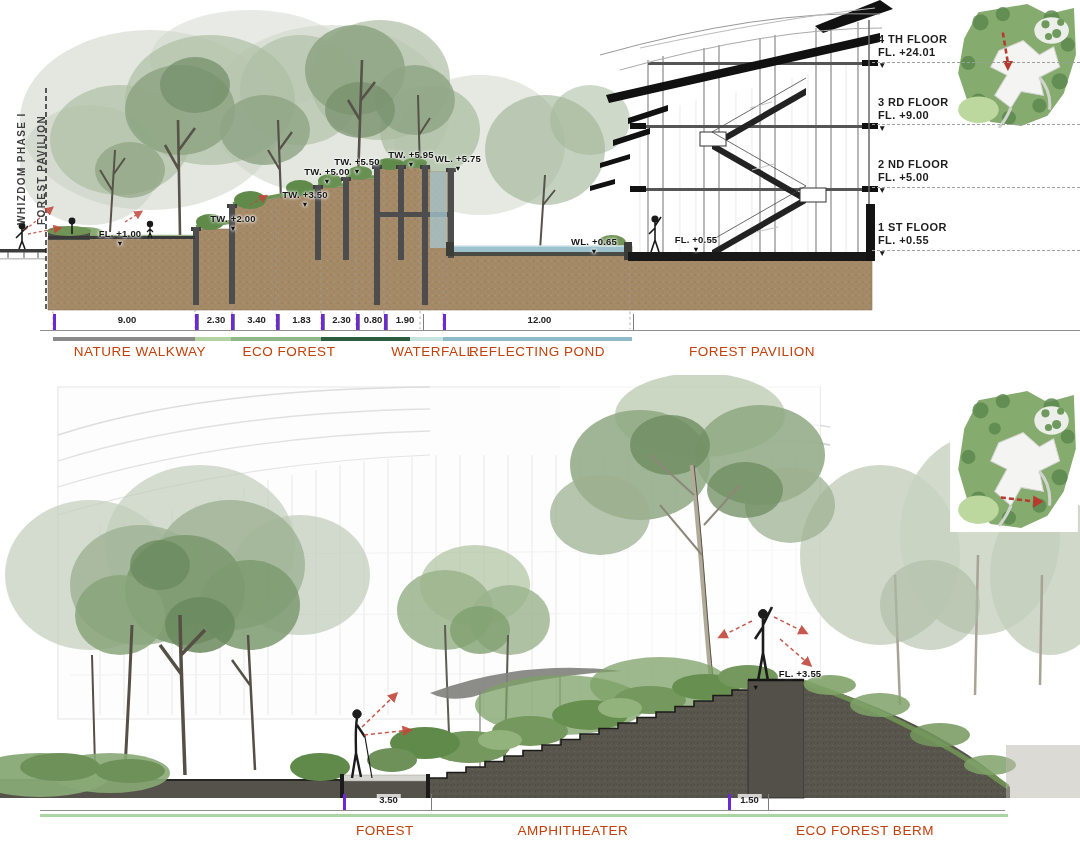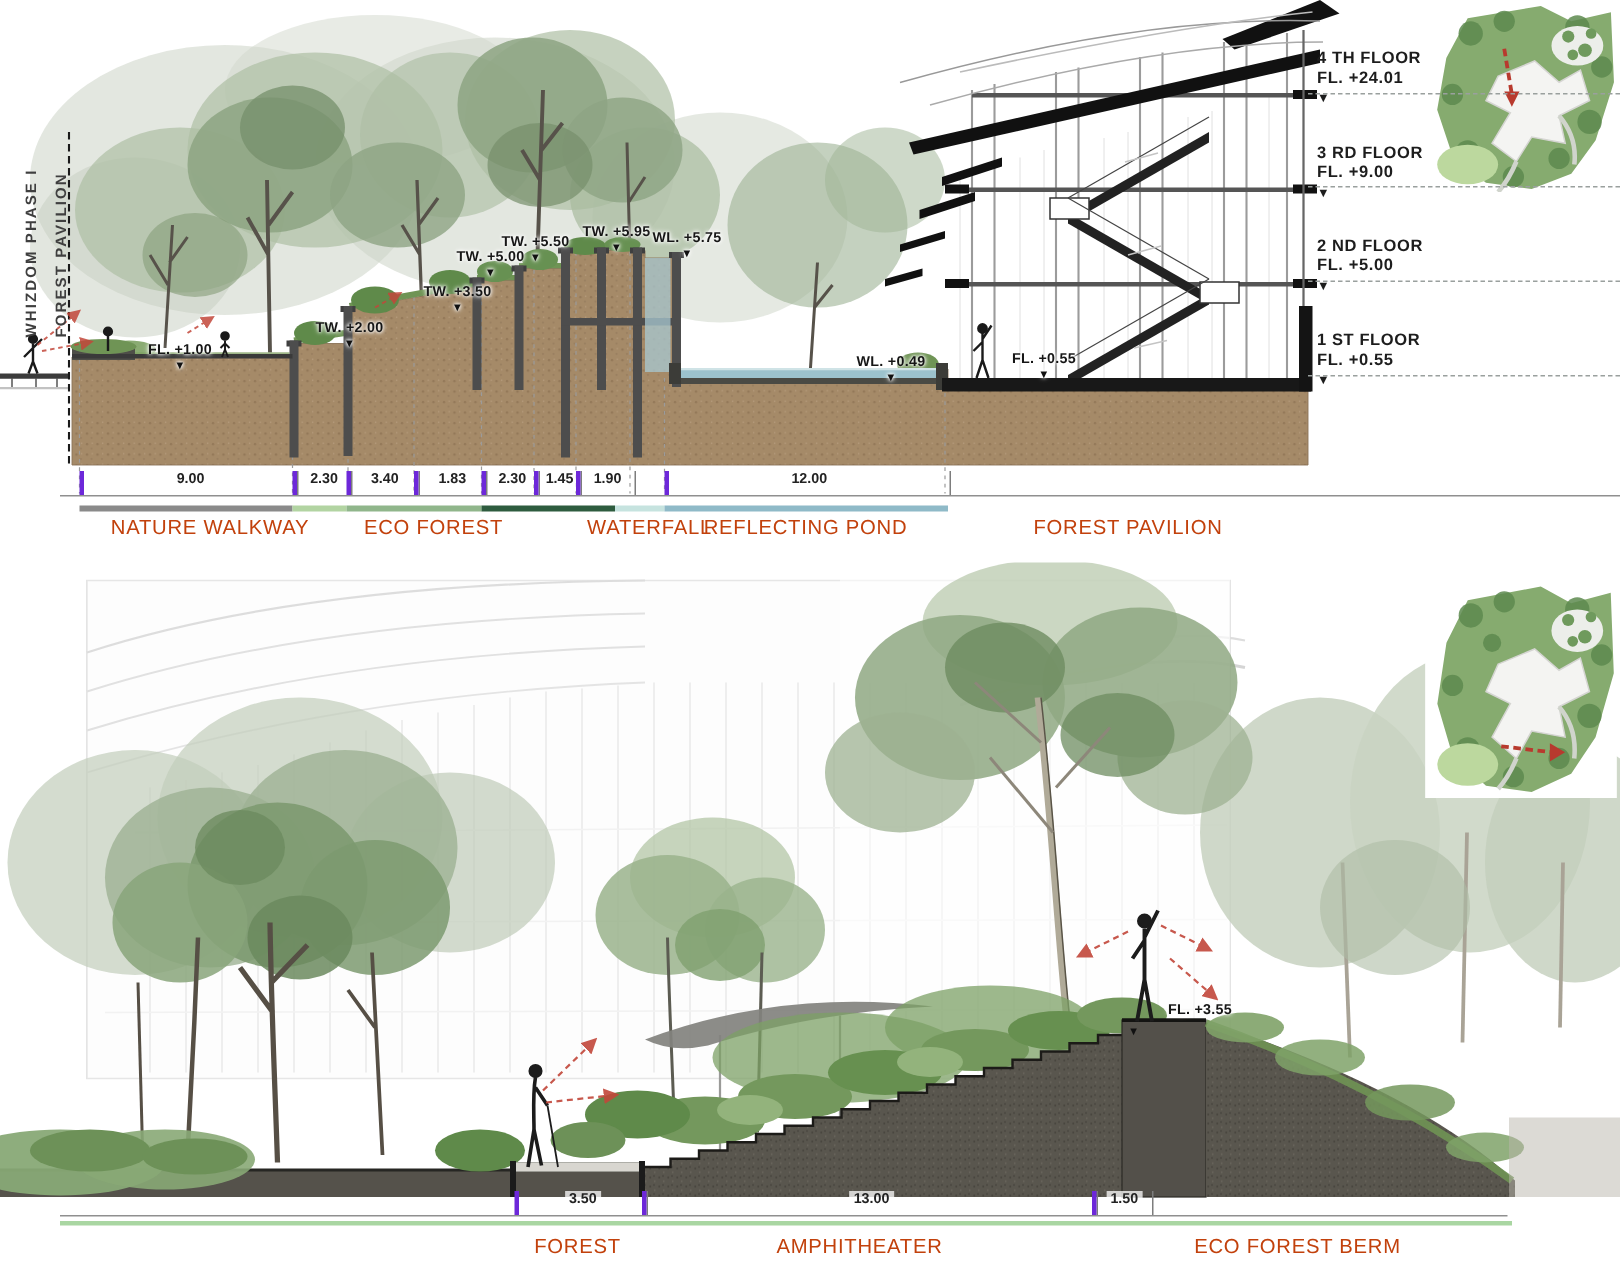--- a/index.html
+++ b/index.html
@@ -488,21 +488,21 @@
 <div class="vtext" style="left:27px;top:214px">WHIZDOM PHASE I</div>
 <div class="vtext" style="left:47px;top:214px">FOREST PAVILION</div>
 
 <div class="lvl" style="left:120px;top:228px"><span>FL. +1.00</span><div class="tri">▼</div></div>
 <div class="lvl" style="left:233px;top:213px"><span>TW. +2.00</span><div class="tri">▼</div></div>
 <div class="lvl" style="left:305px;top:189px"><span>TW. +3.50</span><div class="tri">▼</div></div>
 <div class="lvl" style="left:327px;top:166px"><span>TW. +5.00</span><div class="tri">▼</div></div>
 <div class="lvl" style="left:357px;top:156px"><span>TW. +5.50</span><div class="tri">▼</div></div>
 <div class="lvl" style="left:411px;top:149px"><span>TW. +5.95</span><div class="tri">▼</div></div>
 <div class="lvl" style="left:458px;top:153px"><span>WL. +5.75</span><div class="tri">▼</div></div>
-<div class="lvl" style="left:594px;top:236px"><span>WL. +0.49</span><div class="tri">▼</div></div>
+<div class="lvl" style="left:594px;top:236px"><span>WL. +0.65</span><div class="tri">▼</div></div>
 <div class="lvl" style="left:696px;top:234px"><span>FL. +0.55</span><div class="tri">▼</div></div>
 
 <div class="fdash" style="top:62px"></div>
 <div class="fdash" style="top:124px"></div>
 <div class="fdash" style="top:187px"></div>
 <div class="fdash" style="top:250px"></div>
 <div class="floor" style="top:33px">
   <div>4 TH FLOOR</div>
   <div>FL. +24.01</div>
   <div class="tri">▼</div>
@@ -533,21 +533,21 @@
 <div class="dseg" style="left:231px;width:45px;top:314px">
       <span>3.40</span>
     </div>
 <div class="dseg" style="left:276px;width:45px;top:314px">
       <span>1.83</span>
     </div>
 <div class="dseg" style="left:321px;width:35px;top:314px">
       <span>2.30</span>
     </div>
 <div class="dseg" style="left:356px;width:28px;top:314px">
-      <span>1.45</span>
+      <span>0.80</span>
     </div>
 <div class="dseg" style="left:384px;width:36px;top:314px">
       <span>1.90</span>
     </div>
 <div class="dseg" style="left:443px;width:187px;top:314px">
       <span>12.00</span>
     </div>
 
 <div class="zbar" style="left:53px;width:142px;top:337px;background:#8a8a8a"></div>
 <div class="zbar" style="left:195px;width:36px;top:337px;background:#b2d4a2"></div>
@@ -562,23 +562,20 @@
 <div class="zlabel" style="left:537px;top:344px">REFLECTING POND</div>
 <div class="zlabel" style="left:752px;top:344px">FOREST PAVILION</div>
 
 <div class="lvl" style="left:800px;top:668px"><span>FL. +3.55</span></div>
 <div class="tri-abs" style="left:752px;top:684px">▼</div>
 
 <div class="dimline" style="top:810px;left:40px;width:965px"></div>
 <div class="dseg" style="left:343px;width:85px;top:794px">
       <span>3.50</span>
     </div>
-<div class="dseg" style="left:428px;width:300px;top:794px">
-      <span>13.00</span>
-    </div>
 <div class="dseg" style="left:728px;width:37px;top:794px">
       <span>1.50</span>
     </div>
 
 <div class="zbar" style="left:40px;width:968px;top:814px;height:3px;background:#a9d6a2"></div>
 
 <div class="zlabel" style="left:385px;top:823px">FOREST</div>
 <div class="zlabel" style="left:573px;top:823px">AMPHITHEATER</div>
 <div class="zlabel" style="left:865px;top:823px">ECO FOREST BERM</div>
 

